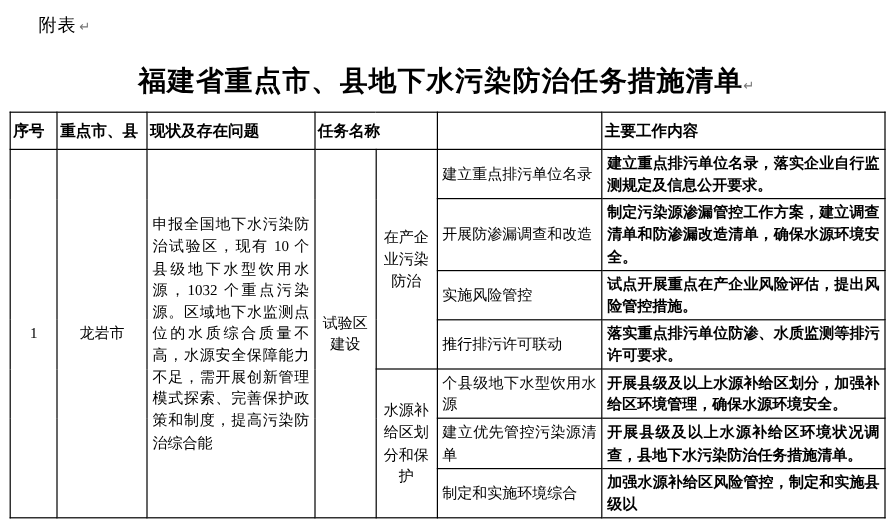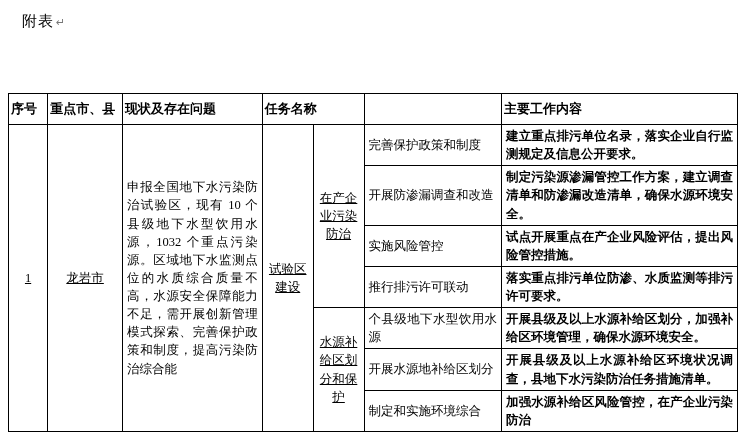--- a/index.html
+++ b/index.html
@@ -15,21 +15,21 @@
     overflow: hidden;
     position: relative;
   }
   .page {
     position: relative;
     width: 745px;
     height: 443px;
   }
   .attach-label {
     position: absolute;
-    left: 22px;
+    left: 32px;
     top: 12px;
     font-size: 15px;
     font-family: "Liberation Sans", "DejaVu Sans", sans-serif;
     letter-spacing: 1px;
   }
   .attach-label .pilcrow {
     color: #777;
     font-size: 11px;
     margin-left: 2px;
   }
@@ -78,21 +78,20 @@
   .c-taskname { width: 86px; text-align: center; margin-left: 38px; }
   .c-subtask { width: 92px; text-align: center; }
   .c-item { width: 118px; }
   .c-content { width: 206px; font-weight: bold; }
   .cell-just {
     text-align: justify;
     text-justify: inter-ideograph;
   }
   .cell-center {
     text-align: center;
-    text-decoration: underline;
   }
   .pilcrow {
     color: #7a7a7a;
     font-size: 10px;
     font-family: "Liberation Sans", "DejaVu Sans", sans-serif;
   }
   td.problem-cell {
     padding: 4px 5px 4px 5px;
     margin-top: 36px;
   }
@@ -100,64 +99,67 @@
 </style>
 </head>
 <body>
 
 <div class="page">
 
   <div class="attach-label">
     <span>附表</span><span class="pilcrow">↵</span>
   </div>
 
+  <div class="doc-title">
+    <span>福建省重点市、县地下水污染防治任务措施清单</span><span class="pilcrow">↵</span>
+  </div>
 
   <table class="main">
     <thead>
       <tr>
         <th class="c-seq">序号</th>
         <th class="c-city">重点市、县</th>
         <th class="c-problem">现状及存在问题</th>
         <th class="c-taskname" colspan="2">任务名称</th>
         <th class="c-item"></th>
         <th class="c-content">主要工作内容</th>
       </tr>
     </thead>
     <tbody>
 
       <tr>
         <td class="c-seq cell-center" rowspan="7">1</td>
         <td class="c-city cell-center" rowspan="7">龙岩市</td>
         <td class="c-problem cell-just problem-cell" rowspan="7">申报全国地下水污染防治试验区，现有 10 个县级地下水型饮用水源，1032 个重点污染源。区域地下水监测点位的水质综合质量不高，水源安全保障能力不足，需开展创新管理模式探索、完善保护政策和制度，提高污染防治综合能</td>
         <td class="c-taskname cell-center" rowspan="7">试验区建设</td>
         <td class="c-subtask cell-center" rowspan="4">在产企业污染防治</td>
-        <td class="c-item cell-just small-pad">完善保护政策和制度</td>
+        <td class="c-item cell-just small-pad">建立重点排污单位名录</td>
         <td class="c-content cell-just small-pad">建立重点排污单位名录，落实企业自行监测规定及信息公开要求。</td>
       </tr>
       <tr>
         <td class="c-item cell-just small-pad">开展防渗漏调查和改造</td>
         <td class="c-content cell-just small-pad">制定污染源渗漏管控工作方案，建立调查清单和防渗漏改造清单，确保水源环境安全。</td>
       </tr>
       <tr>
         <td class="c-item cell-just small-pad">实施风险管控</td>
         <td class="c-content cell-just small-pad">试点开展重点在产企业风险评估，提出风险管控措施。</td>
       </tr>
       <tr>
         <td class="c-item cell-just small-pad">推行排污许可联动</td>
         <td class="c-content cell-just small-pad">落实重点排污单位防渗、水质监测等排污许可要求。</td>
       </tr>
       <tr>
         <td class="c-subtask cell-center" rowspan="3">水源补给区划分和保护</td>
         <td class="c-item cell-just small-pad">个县级地下水型饮用水源</td>
         <td class="c-content cell-just small-pad">开展县级及以上水源补给区划分，加强补给区环境管理，确保水源环境安全。</td>
       </tr>
       <tr>
-        <td class="c-item cell-just small-pad">开展水源地补给区划分</td>
+        <td class="c-item cell-just small-pad">建立优先管控污染源清单</td>
         <td class="c-content cell-just small-pad">开展县级及以上水源补给区环境状况调查，县地下水污染防治任务措施清单。</td>
       </tr>
       <tr>
         <td class="c-item cell-just small-pad">制定和实施环境综合</td>
-        <td class="c-content cell-just small-pad">加强水源补给区风险管控，在产企业污染防治</td>
+        <td class="c-content cell-just small-pad">加强水源补给区风险管控，制定和实施县级以</td>
       </tr>
     </tbody>
   </table>
 
 </div>
 
 </body></html>

